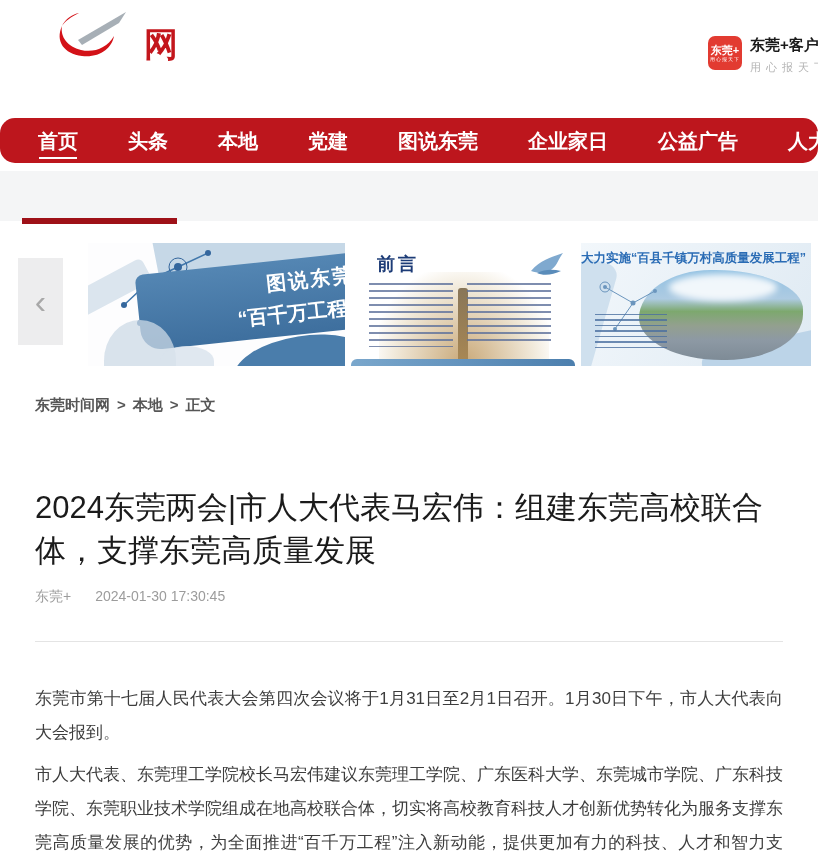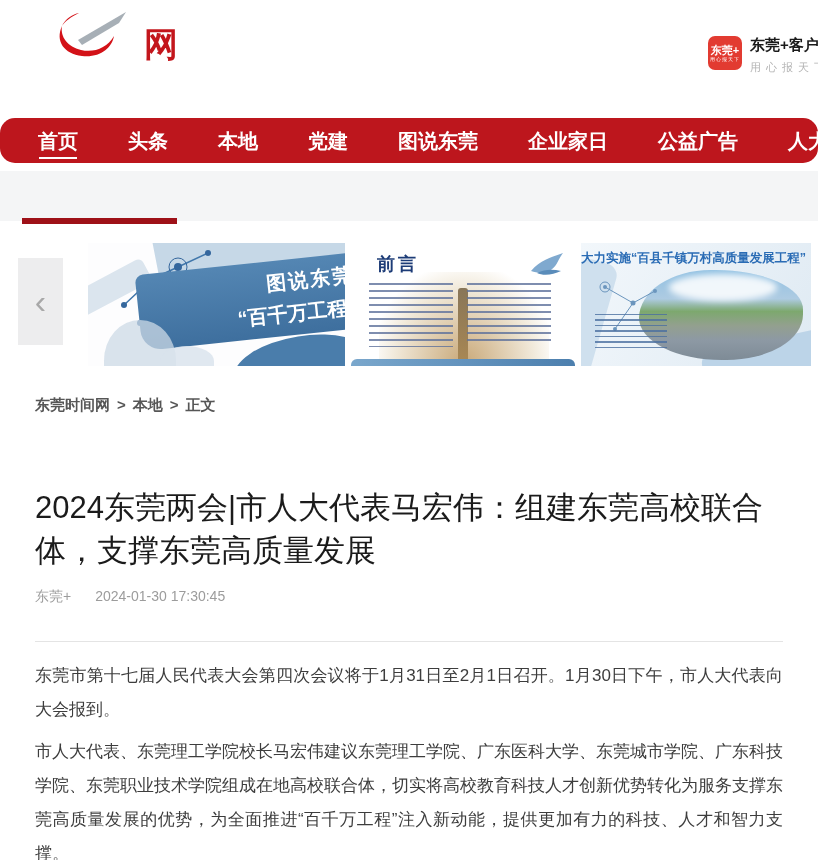--- a/index.html
+++ b/index.html
@@ -89,21 +89,21 @@
   
   .breadcrumb { margin:30px 0 0 35px; font-size:15px; color:#565656; height:18px;font-weight:bold; }
   .crumb { cursor:pointer; }
   .crumb-sep { margin:0 7px; color:#565656; }
 
   
   .article { padding:0 35px; }
   .article-title { margin-top:72px; font-size:31px; line-height:43px; font-weight:normal; color:#1b1b1b; }
   .article-meta { margin-top:16px; display:flex; gap:24px; font-size:14px; color:#9c9c9c; }
   .divider { margin-top:35px; border:none; border-top:1px solid #e4e4e4; height:0; }
-  .para { margin-top:17px; font-size:17px; line-height:34px; color:#3d3d3d; text-align:justify; }
+  .para { margin-top:40px; font-size:17px; line-height:34px; color:#3d3d3d; text-align:justify; }
   .para.second { margin-top:8px; }
 </style>
 </head>
 <body>
 
 <div class="page">
 
   <header class="header">
     <div class="logo">
       <div class="logo-row">

